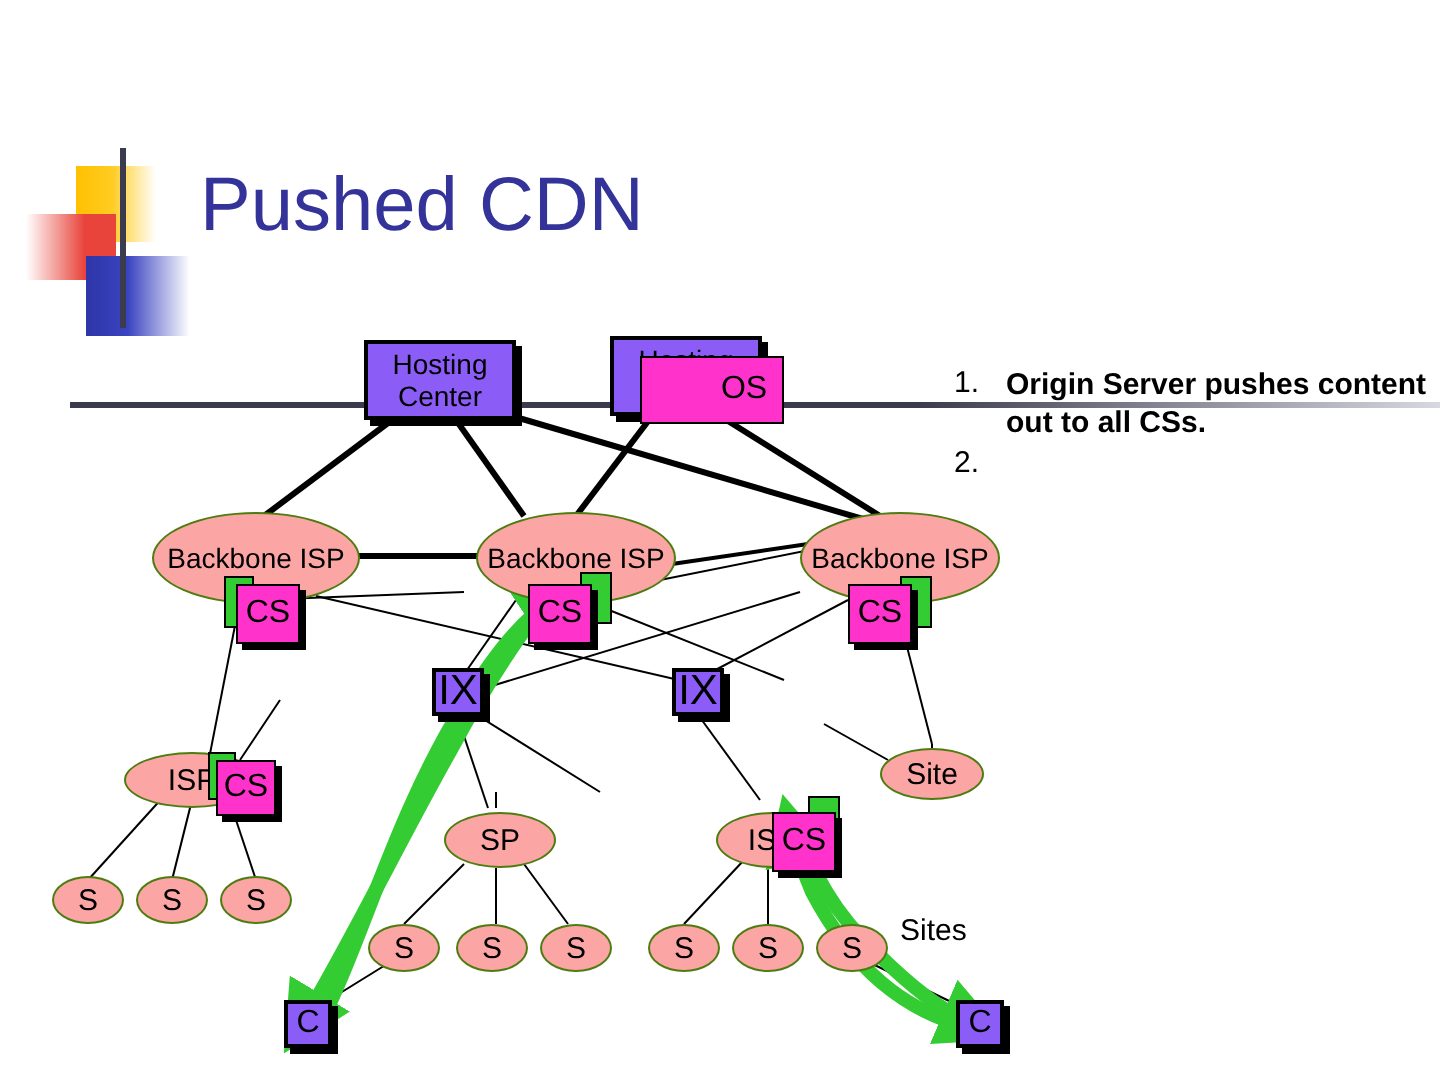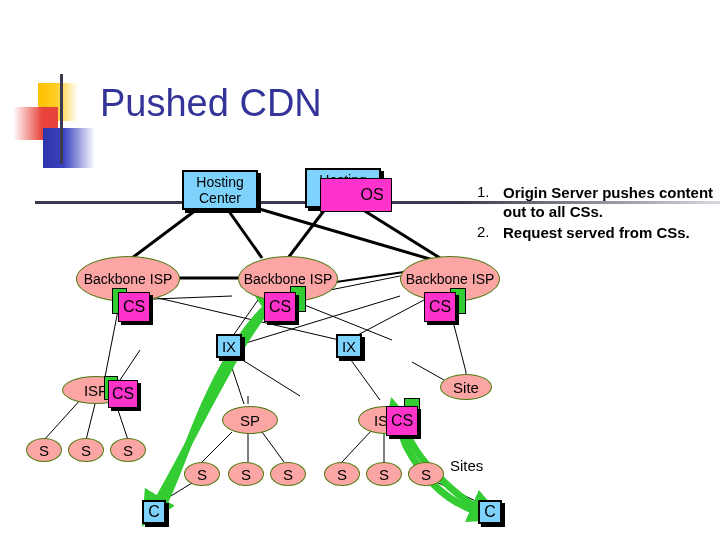--- a/index.html
+++ b/index.html
@@ -34,27 +34,27 @@
 
   
   #diagram{position:absolute;left:0;top:0;width:720px;height:540px;}
   #links{position:absolute;left:0;top:0;}
   #arrows{position:absolute;left:0;top:0;}
 
   .node{position:absolute;display:flex;align-items:center;justify-content:center;
     text-align:center;color:#000000;box-sizing:border-box;}
 
   .ell{background:#fca5a5;border:1px solid #4d7c0f;border-radius:50%;}
-  .rect{background:#7dd3fc;border:2px solid #000;}
+  .rect{background:#8b5cf6;border:2px solid #000;}
   .rect-sh{box-shadow:3px 3px 0 #000;}
 
   .hosting{font-size:14px;line-height:16px;}
   .bbone{font-size:14px;line-height:15px;}
   .lbl-s{font-size:15px;}
-  .lbl-ix{font-size:15px;}
+  .lbl-ix{font-size:21px;}
   .lbl-c{font-size:16px;}
 
   .cs-box{position:absolute;background:#FF33CC;border:1px solid #000;
     box-shadow:3px 3px 0 #000;display:flex;align-items:center;justify-content:center;
     font-size:16px;color:#000;}
   .os-box{position:absolute;background:#FF33CC;border:1px solid #000;
     display:flex;align-items:center;justify-content:center;font-size:16px;color:#000;padding-left:32px;}
   .green-tab{position:absolute;background:#33CC33;border:1px solid #000;}
 
   
@@ -200,17 +200,16 @@
     <div class="node rect rect-sh lbl-c" style="left:478px;top:500px;width:24px;height:24px;">C</div>
   </div>
 
   <div id="notes">
     <div class="note-row">
       <div class="note-num">1.</div>
       <div class="note-txt">Origin Server pushes content out to all CSs.</div>
     </div>
     <div class="note-row">
       <div class="note-num">2.</div>
-      <div class="note-txt">Request served from CSs.</div>
     </div>
   </div>
 
 </div>
 
 </body></html>

